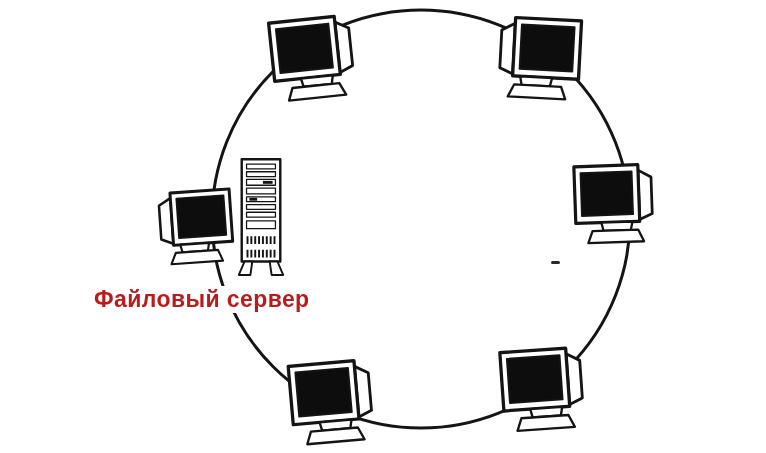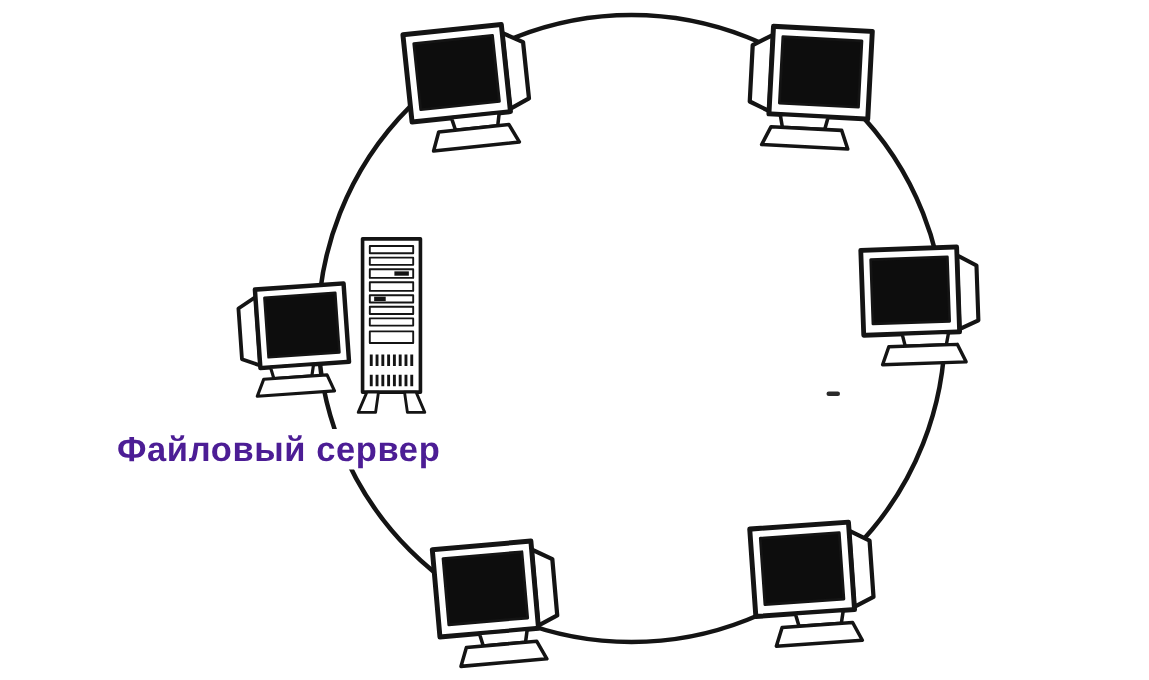--- a/index.html
+++ b/index.html
@@ -33,26 +33,26 @@
   
   .ws-top-left     { left: 263px; top: 13px;  width: 98px; height: 89px; transform: rotate(-6deg); }
   .ws-top-right    { left: 491px; top: 13px;  width: 98px; height: 89px; transform: scaleX(-1) rotate(-3deg); }
   .ws-right        { left: 566px; top: 160px; width: 95px; height: 86px; transform: rotate(-2deg); }
   .ws-bottom-right { left: 493px; top: 344px; width: 98px; height: 89px; transform: rotate(-4deg); }
   .ws-bottom       { left: 282px; top: 357px; width: 98px; height: 89px; transform: rotate(-5deg); }
   .ws-left         { left: 152px; top: 186px; width: 88px; height: 80px; transform: scaleX(-1) rotate(4deg); }
   .srv             { left: 234px; top: 156px; width: 54px; height: 126px; }
   .server-label {
     position: absolute;
-    left: 74px;
+    left: 90px;
     top: 286px;
     font-size: 23px;
     font-weight: 600;
     letter-spacing: 0.4px;
-    color: #4c1d95;
+    color: #b91c1c;
     background: #ffffff;
     padding: 0 4px;
     white-space: nowrap;
   }
   .stray-mark {
     position: absolute;
     left: 551px;
     top: 261px;
     width: 9px;
     height: 3px;

